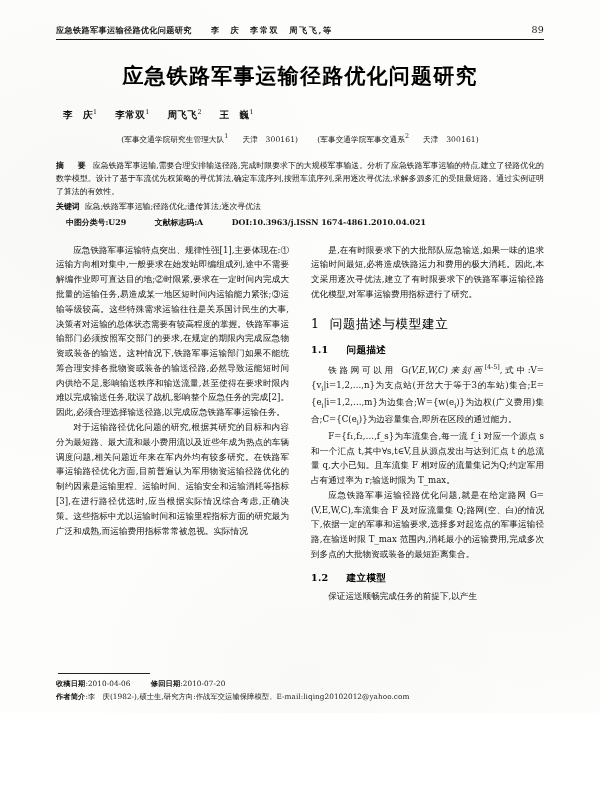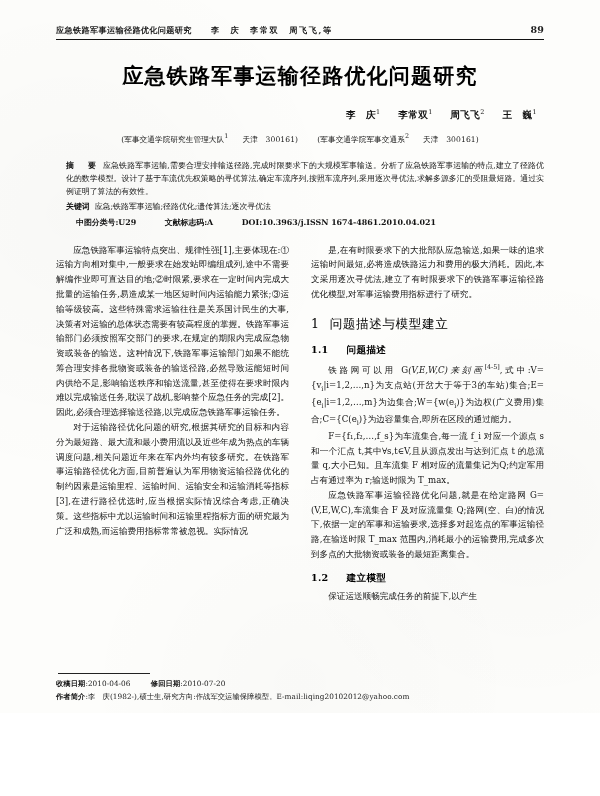--- a/index.html
+++ b/index.html
@@ -41,41 +41,41 @@
     color: #1c1c1c;
     padding-bottom: 2px;
   }
   .runhead-left {
     white-space: nowrap;
   }
   .runhead-left .rh-title { letter-spacing: 0.3px; }
   .runhead-left .rh-authors { margin-left: 16px; letter-spacing: 1.6px; }
   .runhead-page {
     font-size: 9.5px;
-    font-weight: bold;
+    font-weight: normal;
     font-family: "DejaVu Serif", "Liberation Serif", serif;
   }
   .rule-top {
     border-top: 1.4px solid #111;
     margin-top: 1px;
     margin-bottom: 22px;
   }
 
   
   .doc-title {
     text-align: center;
     font-size: 21px;
     font-weight: bold;
     letter-spacing: 1.2px;
     color: #000;
     margin: 0 0 18px 0;
     font-family: "DejaVu Serif", "Liberation Serif", serif;
   }
   .authors {
-    text-align: right;
+    text-align: left;
     font-size: 9.6px;
     font-weight: bold;
     color: #111;
     margin-bottom: 9px;
     letter-spacing: 0.4px;
   }
   .authors .au { margin: 0 7px; }
   sup { font-size: 6.4px; vertical-align: super; font-weight: normal; }
   .affil {
     text-align: center;
@@ -87,21 +87,20 @@
   .affil .aff-item { white-space: nowrap; }
   .affil .aff-sp { display: inline-block; width: 14px; }
 
   
   .abstract-block {
     margin-top: 14px;
     font-size: 7.9px;
     line-height: 1.62;
     color: #131313;
     text-align: justify;
-    margin-left: 10px;
   }
   .ab-label {
     font-weight: bold;
     letter-spacing: 3px;
     margin-right: 4px;
   }
   .kw-line, .cls-line {
     margin-top: 3px;
     font-size: 7.9px;
     line-height: 1.6;

